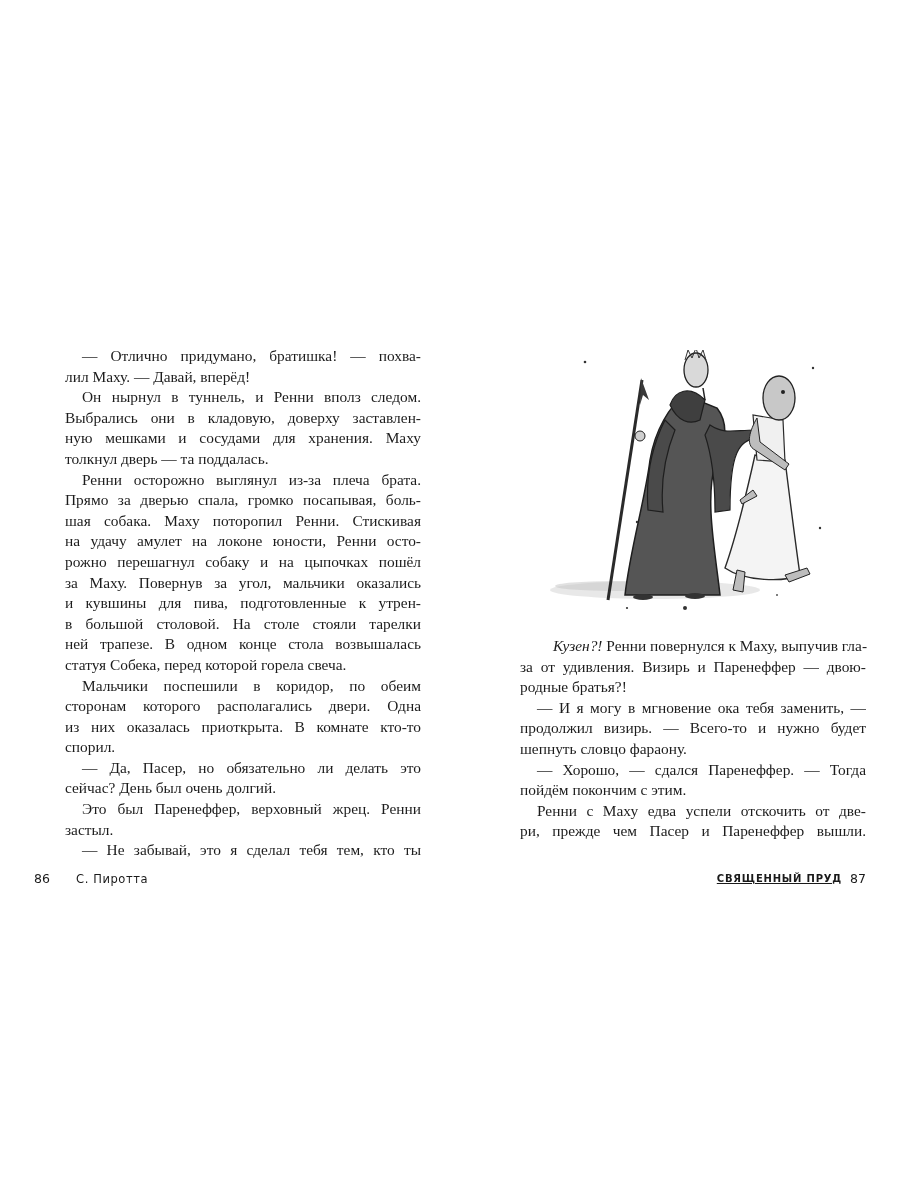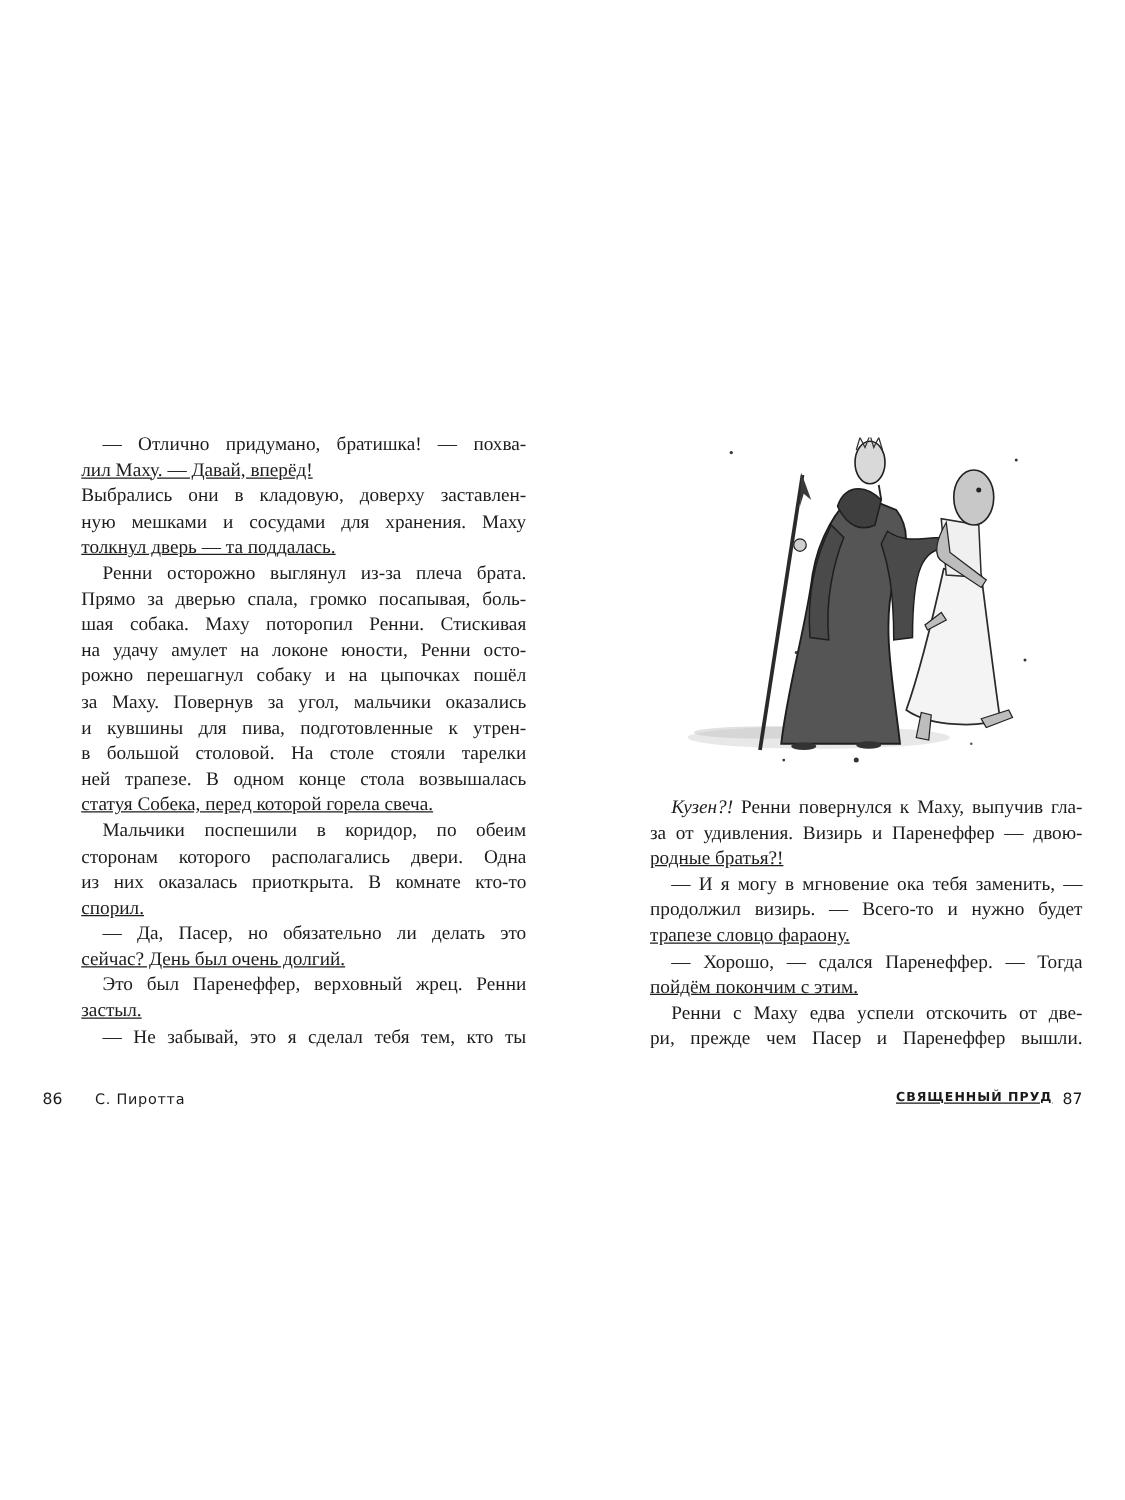--- a/index.html
+++ b/index.html
@@ -4,37 +4,38 @@
 <style>
   html, body { margin:0; padding:0; background:#ffffff; }
   body { width:900px; height:1200px; position:relative; overflow:hidden; font-family:"Liberation Serif", "DejaVu Serif", serif; color:#1c1c1c; }
   .page { position:absolute; top:0; height:1180px; }
   .page-left { left:0; width:450px; }
   .page-right { left:450px; width:450px; }
   .col { position:absolute; font-size:15.4px; line-height:20.6px; text-align:justify; }
   .col-left { left:65px; top:346px; width:356px; }
   .col-right { left:70px; top:636px; width:346px; }
   .line { display:block; white-space:nowrap; text-align:justify; text-align-last:justify; height:20.6px; }
-  .line.last { text-align-last:left;text-decoration:underline; }
+  .line.last { text-align-last:left; }
   .line.indent { padding-left:17px; }
   .folio { position:absolute; top:871px; font-family:"DejaVu Sans", "Liberation Sans", sans-serif; font-size:12.5px; color:#1a1a1a; }
   .folio-num-left { left:34px;text-align:right; }
   .folio-author { left:76px; letter-spacing:0.6px; font-size:11.5px; top:872px; }
   .folio-title { right:58px; font-weight:bold; letter-spacing:0.8px; font-size:10px; top:873px;text-decoration:underline; }
   .folio-num-right { right:34px; }
   .illustration { position:absolute; left:95px; top:350px; width:290px; height:290px; }
-  em { font-style:italic; }
+  em { font-style:italic;margin-left:16px; }
 </style>
 </head>
 <body>
 
 <div class="page page-left">
   <div class="col col-left" id="left-col">
       <span class="line indent"><span>— Отлично придумано, братишка! — похва-</span></span>
       <span class="line last"><span>лил Маху. — Давай, вперёд!</span></span>
+      <span class="line indent"><span>Он нырнул в туннель, и Ренни вполз следом.</span></span>
       <span class="line"><span>Выбрались они в кладовую, доверху заставлен-</span></span>
       <span class="line"><span>ную мешками и сосудами для хранения. Маху</span></span>
       <span class="line last"><span>толкнул дверь — та поддалась.</span></span>
       <span class="line indent"><span>Ренни осторожно выглянул из-за плеча брата.</span></span>
       <span class="line"><span>Прямо за дверью спала, громко посапывая, боль-</span></span>
       <span class="line"><span>шая собака. Маху поторопил Ренни. Стискивая</span></span>
       <span class="line"><span>на удачу амулет на локоне юности, Ренни осто-</span></span>
       <span class="line"><span>рожно перешагнул собаку и на цыпочках пошёл</span></span>
       <span class="line"><span>за Маху. Повернув за угол, мальчики оказались</span></span>
       <span class="line"><span>и кувшины для пива, подготовленные к утрен-</span></span>
@@ -104,21 +105,21 @@
       <circle cx="232" cy="245" r="1" fill="#555"></circle>
       <circle cx="92" cy="172" r="1.2" fill="#333"></circle>
     </svg>
   </div>
   <div class="col col-right" id="right-col">
       <span class="line indent"><em>Кузен?!</em><span> Ренни повернулся к Маху, выпучив гла-</span></span>
       <span class="line"><span>за от удивления. Визирь и Паренеффер — двою-</span></span>
       <span class="line last"><span>родные братья?!</span></span>
       <span class="line indent"><span>— И я могу в мгновение ока тебя заменить, —</span></span>
       <span class="line"><span>продолжил визирь. — Всего-то и нужно будет</span></span>
-      <span class="line last"><span>трапезе словцо фараону.</span></span>
+      <span class="line last"><span>шепнуть словцо фараону.</span></span>
       <span class="line indent"><span>— Хорошо, — сдался Паренеффер. — Тогда</span></span>
       <span class="line last"><span>пойдём покончим с этим.</span></span>
       <span class="line indent"><span>Ренни с Маху едва успели отскочить от две-</span></span>
       <span class="line"><span>ри, прежде чем Пасер и Паренеффер вышли.</span></span>
     </div>
   <span class="folio folio-title">СВЯЩЕННЫЙ ПРУД</span>
   <span class="folio folio-num-right">87</span>
 </div>
 
 </body></html>

